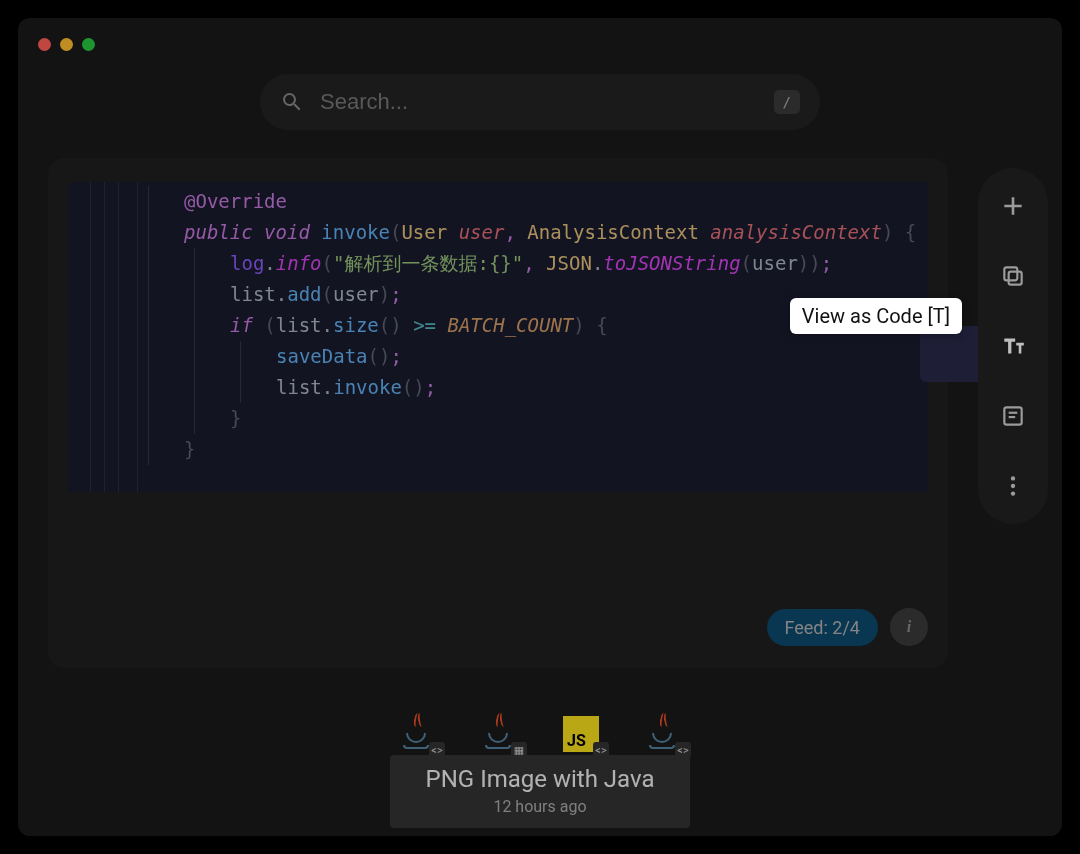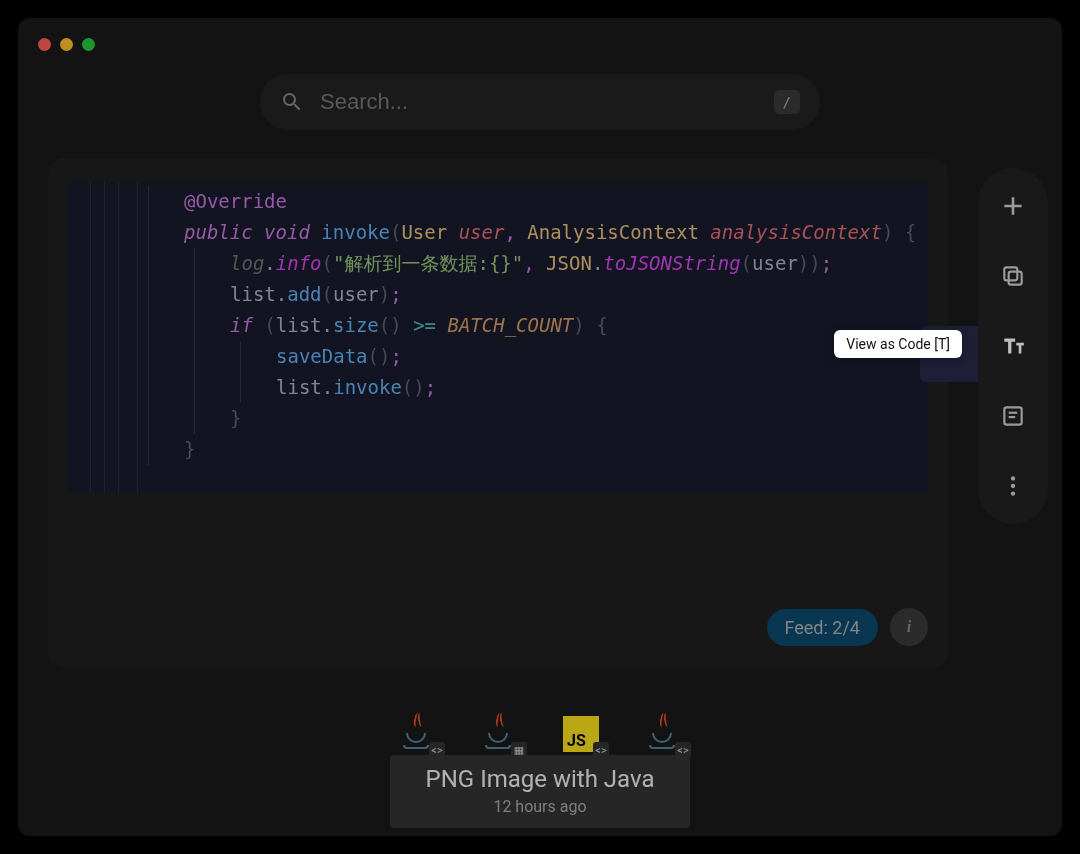--- a/index.html
+++ b/index.html
@@ -106,21 +106,21 @@
   width: 1px;
   background: #333355;
 }
 
 .tok-anno   { color: #c678dd; }
 .tok-kw     { color: #c678dd; font-style: italic; }
 .tok-type   { color: #e5c07b; }
 .tok-method { color: #61afef; }
 .tok-methodi{ color: #d946ef; font-style: italic; }
 .tok-ident  { color: #abb2bf; }
-.tok-identi { color: #737373; font-style: italic; }
+.tok-identi { color: #8b5cf6; }
 .tok-param  { color: #e06c75; font-style: italic; }
 .tok-str    { color: #98c379; }
 .tok-const  { color: #d19a66; font-style: italic; }
 .tok-punct  { color: #5c6370; }
 .tok-punct2 { color: #c678dd; }
 .tok-op     { color: #56b6c2; }
 .tok-dot    { color: #abb2bf; }
 
 .feed-badge {
   position: absolute;
@@ -187,24 +187,23 @@
 }
 
 .tooltip {
   position: absolute;
   top: 280px;
   right: 100px;
   background: #fff;
   color: #111;
   padding: 6px 12px;
   border-radius: 6px;
-  font-size: 14px;
+  font-size: 20px;
   z-index: 10;
   box-shadow: 0 2px 8px rgba(0,0,0,0.3);
-  margin-top: 32px;
 }
 
 .thumbs {
   position: absolute;
   bottom: 82px;
   left: 0;
   width: 100%;
   display: flex;
   justify-content: center;
   gap: 42px;

